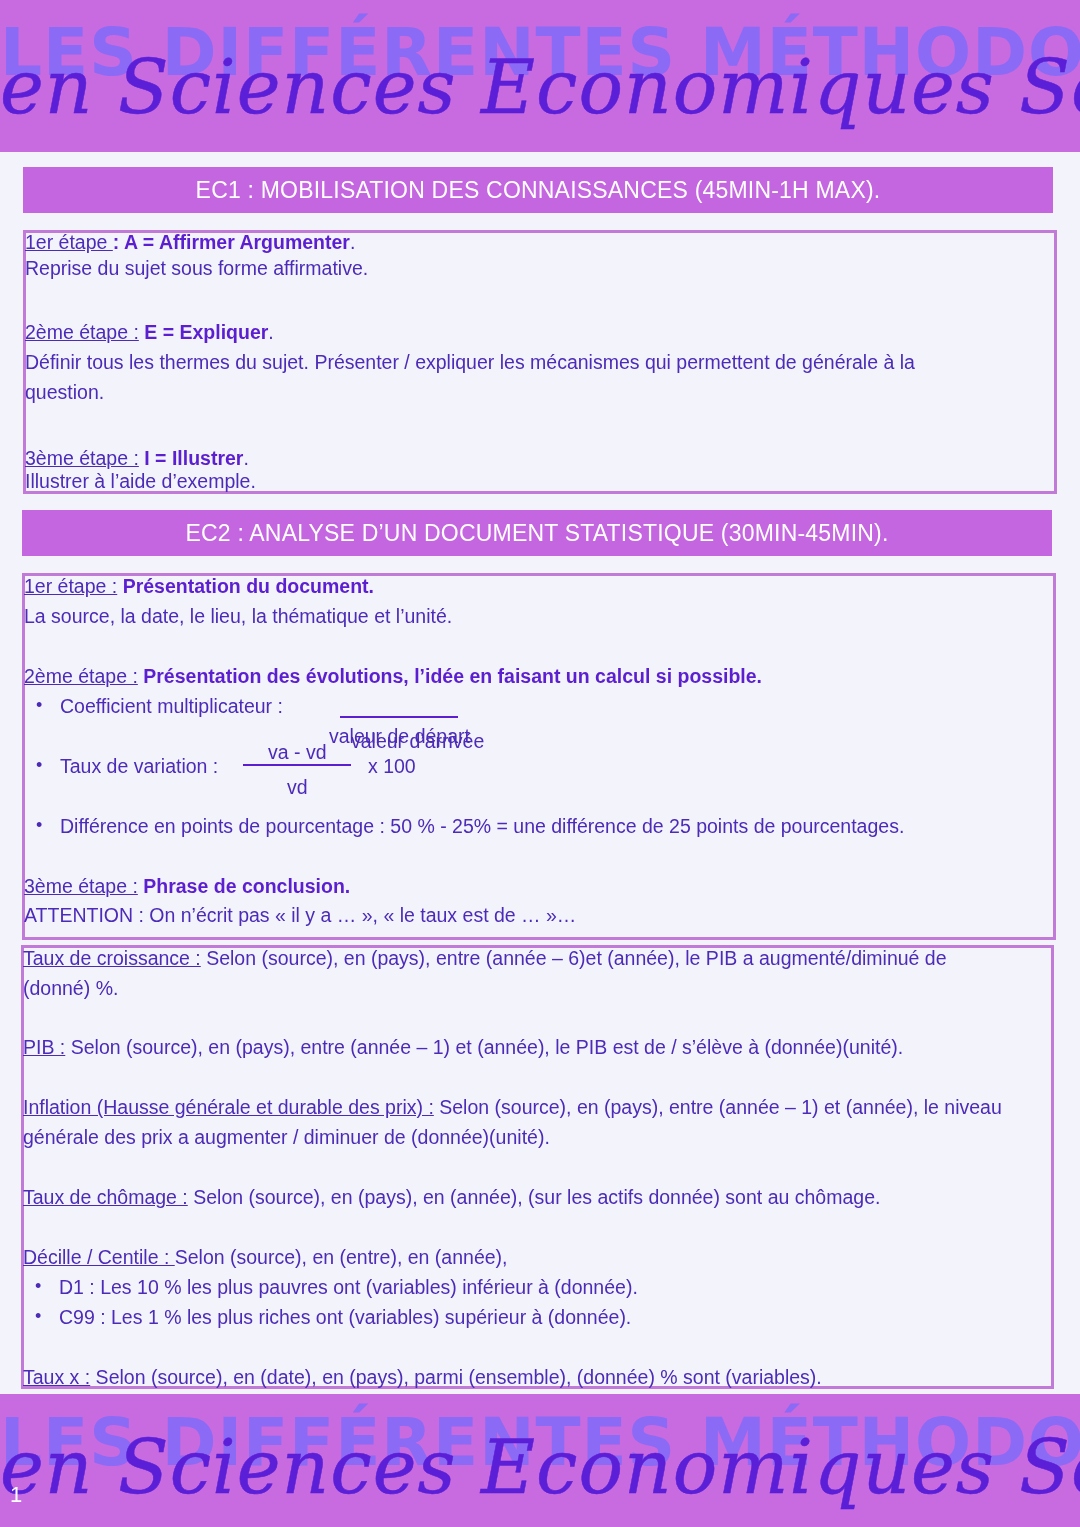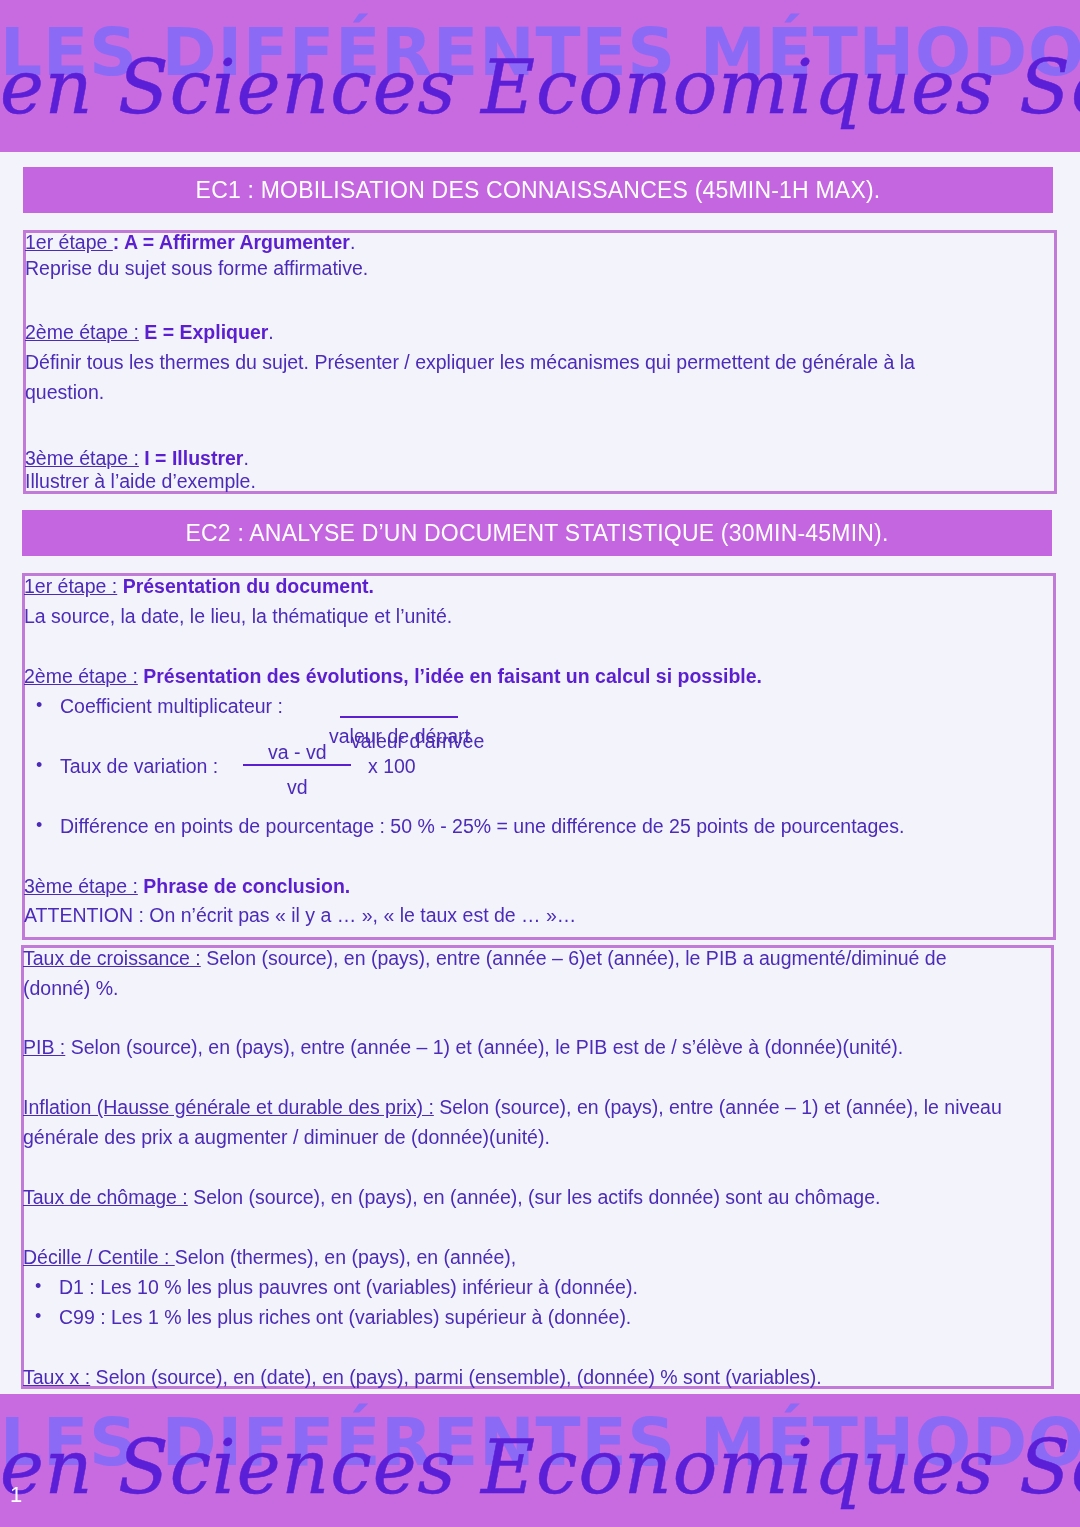--- a/index.html
+++ b/index.html
@@ -128,21 +128,21 @@
 <div class="line" style="left:23px; top:1096px;">
   <span class="u">Inflation (Hausse générale et durable des prix) :</span><span> Selon (source), en (pays), entre (année – 1) et (année), le niveau</span>
 </div>
 <div class="line" style="left:23px; top:1126px;">générale des prix a augmenter / diminuer de (donnée)(unité).</div>
 
 <div class="line" style="left:23px; top:1186px;">
   <span class="u">Taux de chômage :</span><span>  Selon (source), en (pays), en (année), (sur les actifs donnée) sont au chômage.</span>
 </div>
 
 <div class="line" style="left:23px; top:1246px;">
-  <span class="u">Décille / Centile : </span><span> Selon (thermes), en (pays), en (année),</span>
+  <span class="u">Décille / Centile : </span><span> Selon (source), en (entre), en (année),</span>
 </div>
 <div class="bullet" style="left:35px; top:1276px;">•</div>
 <div class="line" style="left:59px; top:1276px;">D1 : Les 10 % les plus pauvres ont (variables) inférieur à (donnée).</div>
 <div class="bullet" style="left:35px; top:1306px;">•</div>
 <div class="line" style="left:59px; top:1306px;">C99 : Les 1 % les plus riches ont (variables) supérieur à (donnée).</div>
 
 <div class="line" style="left:23px; top:1366px;">
   <span class="u">Taux x :</span><span> Selon (source), en (date), en (pays), parmi (ensemble), (donnée) % sont (variables).</span>
 </div>
 

